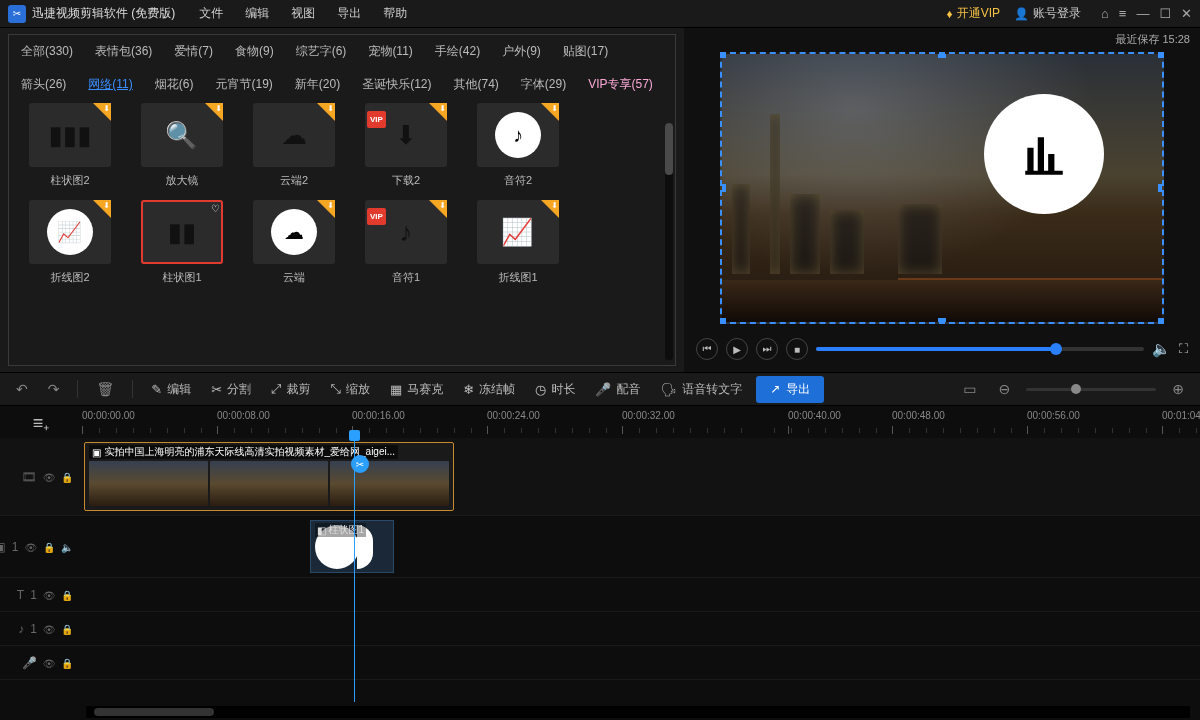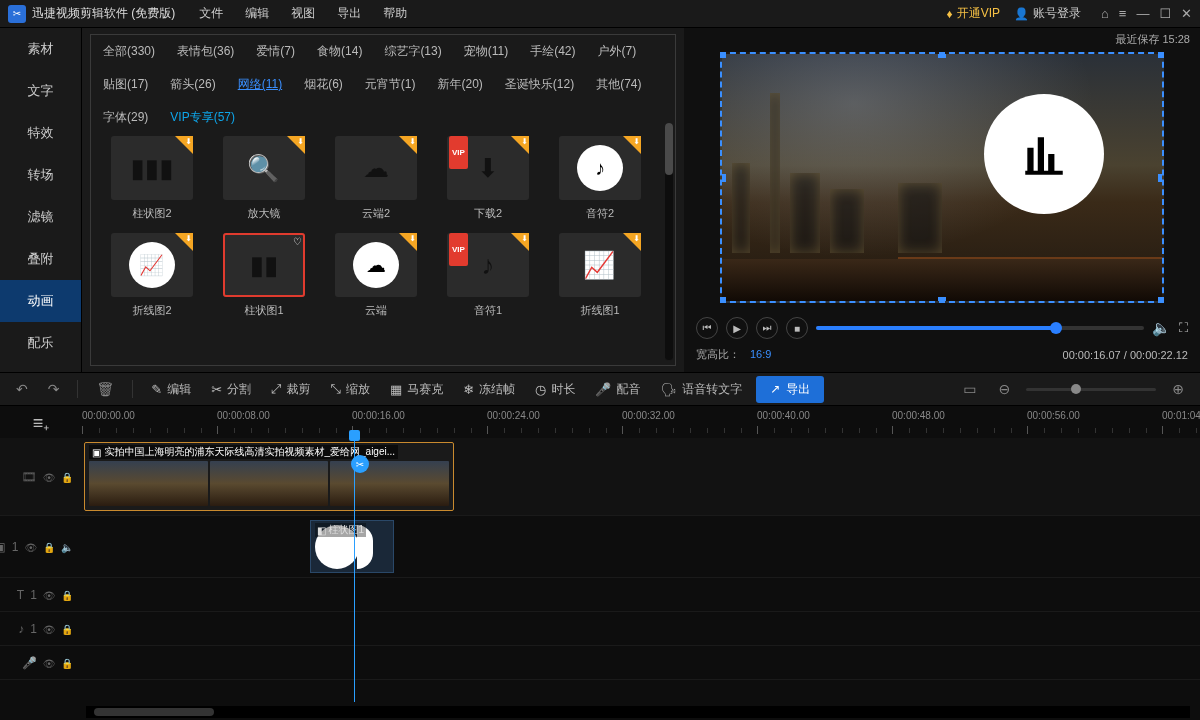--- a/index.html
+++ b/index.html
@@ -16,30 +16,30 @@
 .titlebar .winbtns span{cursor:pointer}
 .upper{display:flex;height:344px}
 .sidebar{width:82px;background:#1a1a1a;border-right:1px solid #000;display:flex;flex-direction:column}
 .sidebar .item{height:42px;display:flex;align-items:center;justify-content:center;color:#ccc;cursor:pointer;font-size:13px}
 .sidebar .item.active{background:#0d3a6e;color:#fff}
 .assets{flex:1;background:#1a1a1a;padding:6px 8px;display:flex;flex-direction:column;min-width:0}
 .assets-inner{border:1px solid #3a3a3a;flex:1;display:flex;flex-direction:column;padding:8px 12px;position:relative}
 .cats{display:flex;flex-wrap:wrap;gap:16px 22px;font-size:12px;margin-bottom:10px}
 .cats span{color:#bbb;cursor:pointer}
 .cats span.active{color:#3a8fff;text-decoration:underline}
-.cats span.vipcat{color:#0ea5e9}
+.cats span.vipcat{color:#f9a8d4}
 .grid{display:flex;flex-wrap:wrap;gap:12px 14px;overflow:hidden}
 .card{width:98px;display:flex;flex-direction:column;align-items:center;gap:6px}
 .thumb{width:82px;height:64px;background:#2b2b2b;border-radius:3px;position:relative;display:flex;align-items:center;justify-content:center;cursor:pointer}
 .thumb.circle::before{content:"";position:absolute;width:46px;height:46px;border-radius:50%;background:#fff}
 .thumb .ico{position:relative;z-index:1;color:#000;font-size:20px}
 .thumb .dark-ico{color:#111;font-size:26px}
 .thumb .corner{position:absolute;top:0;right:0;width:0;height:0;border-left:18px solid transparent;border-top:18px solid #f5a623}
 .thumb .corner.dl::after{content:"⬇";position:absolute;top:-17px;right:1px;font-size:8px;color:#fff}
-.thumb .vipbadge{position:absolute;top:0;left:2px;background:#e23b2e;color:#fff;font-size:8px;padding:12px 3px;border-radius:2px;font-weight:bold}
+.thumb .vipbadge{position:absolute;top:8px;left:2px;background:#e23b2e;color:#fff;font-size:8px;padding:4px 3px;border-radius:2px;font-weight:bold}
 .thumb.selected{outline:2px solid #e03b2e;outline-offset:-2px}
 .thumb .heart{position:absolute;top:3px;right:3px;color:#fff;font-size:10px}
 .card .lbl{font-size:11px;color:#bbb}
 .scrollv{position:absolute;right:2px;top:88px;bottom:4px;width:8px}
 .scrollv .track{position:absolute;inset:0;background:#0d0d0d;border-radius:4px}
 .scrollv .handle{position:absolute;top:0;width:8px;height:52px;background:#4a4a4a;border-radius:4px}
 .preview{width:516px;background:#101010;display:flex;flex-direction:column;padding:6px 8px;position:relative}
 .preview .saved{position:absolute;right:10px;top:4px;font-size:11px;color:#aaa}
 .canvas{flex:1;border:2px dashed #3a8fff;margin:18px 28px 8px 28px;position:relative;background:linear-gradient(180deg,#2a3038 0%,#4a4230 45%,#3a2a18 60%,#201810 100%);overflow:hidden}
 .canvas .sky{position:absolute;inset:0;background:radial-gradient(ellipse at 30% 20%,rgba(200,210,230,.25),transparent 55%)}
@@ -132,47 +132,37 @@
       <span>⌂</span>
       <span>≡</span>
       <span>―</span>
       <span>☐</span>
       <span>✕</span>
     </div>
   </div>
 </div>
 
 <div class="upper">
-  <div class="sidebar" id="sidebar">
-      <div class="item">素材</div>
-      <div class="item">文字</div>
-      <div class="item">特效</div>
-      <div class="item">转场</div>
-      <div class="item">滤镜</div>
-      <div class="item">叠附</div>
-      <div class="item active">动画</div>
-      <div class="item">配乐</div>
-    </div>
 
   <div class="assets">
     <div class="assets-inner">
       <div class="cats" id="cats">
           <span>全部(330)</span>
           <span>表情包(36)</span>
           <span>爱情(7)</span>
-          <span>食物(14)</span>
-          <span>综艺字(13)</span>
+          <span>食物(9)</span>
+          <span>综艺字(6)</span>
           <span>宠物(11)</span>
           <span>手绘(42)</span>
-          <span>户外(7)</span>
+          <span>户外(9)</span>
           <span>贴图(17)</span>
           <span>箭头(26)</span>
           <span class="active">网络(11)</span>
           <span>烟花(6)</span>
-          <span>元宵节(1)</span>
+          <span>元宵节(19)</span>
           <span>新年(20)</span>
           <span>圣诞快乐(12)</span>
           <span>其他(74)</span>
           <span>字体(29)</span>
           <span class="vipcat">VIP专享(57)</span>
         </div>
       <div class="grid" id="grid">
           <div class="card">
             <div class="thumb">
               <span class="dark-ico">▮▮▮</span>
@@ -282,24 +272,20 @@
       <div class="btn">⏮</div>
       <div class="btn">▶</div>
       <div class="btn">⏭</div>
       <div class="btn">■</div>
       <div class="seek">
         <div class="prog"></div>
           <div class="knob"></div>
       </div>
       <span style="color:#bbb;font-size:15px;cursor:pointer">🔈</span>
       <span style="color:#bbb;font-size:13px;cursor:pointer">⛶</span>
-    </div>
-    <div class="pmeta">
-      <span class="ratio"><span>宽高比：</span><b>16:9</b></span>
-      <span class="time"><span>00:00:16.07</span> / <span>00:00:22.12</span></span>
     </div>
   </div>
 </div>
 
 <div class="toolbar">
   <span class="ico">↶</span>
   <span class="ico">↷</span>
   <span class="sep"></span>
   <span class="ico">🗑</span>
   <span class="sep"></span>
@@ -390,21 +376,21 @@
         <span class="minor" style="left: 507px;"></span>
         <span class="minor" style="left: 524px;"></span>
         <span class="tick" style="left: 540px;">00:00:32.00</span>
         <span class="minor" style="left: 557px;"></span>
         <span class="minor" style="left: 574px;"></span>
         <span class="minor" style="left: 591px;"></span>
         <span class="minor" style="left: 608px;"></span>
         <span class="minor" style="left: 625px;"></span>
         <span class="minor" style="left: 642px;"></span>
         <span class="minor" style="left: 659px;"></span>
-        <span class="tick" style="left: 675px;">00:00:40.00</span>
+        <span class="tick" style="left: 706px;">00:00:40.00</span>
         <span class="minor" style="left: 692px;"></span>
         <span class="minor" style="left: 709px;"></span>
         <span class="minor" style="left: 726px;"></span>
         <span class="minor" style="left: 743px;"></span>
         <span class="minor" style="left: 760px;"></span>
         <span class="minor" style="left: 777px;"></span>
         <span class="minor" style="left: 794px;"></span>
         <span class="tick" style="left: 810px;">00:00:48.00</span>
         <span class="minor" style="left: 827px;"></span>
         <span class="minor" style="left: 844px;"></span>

